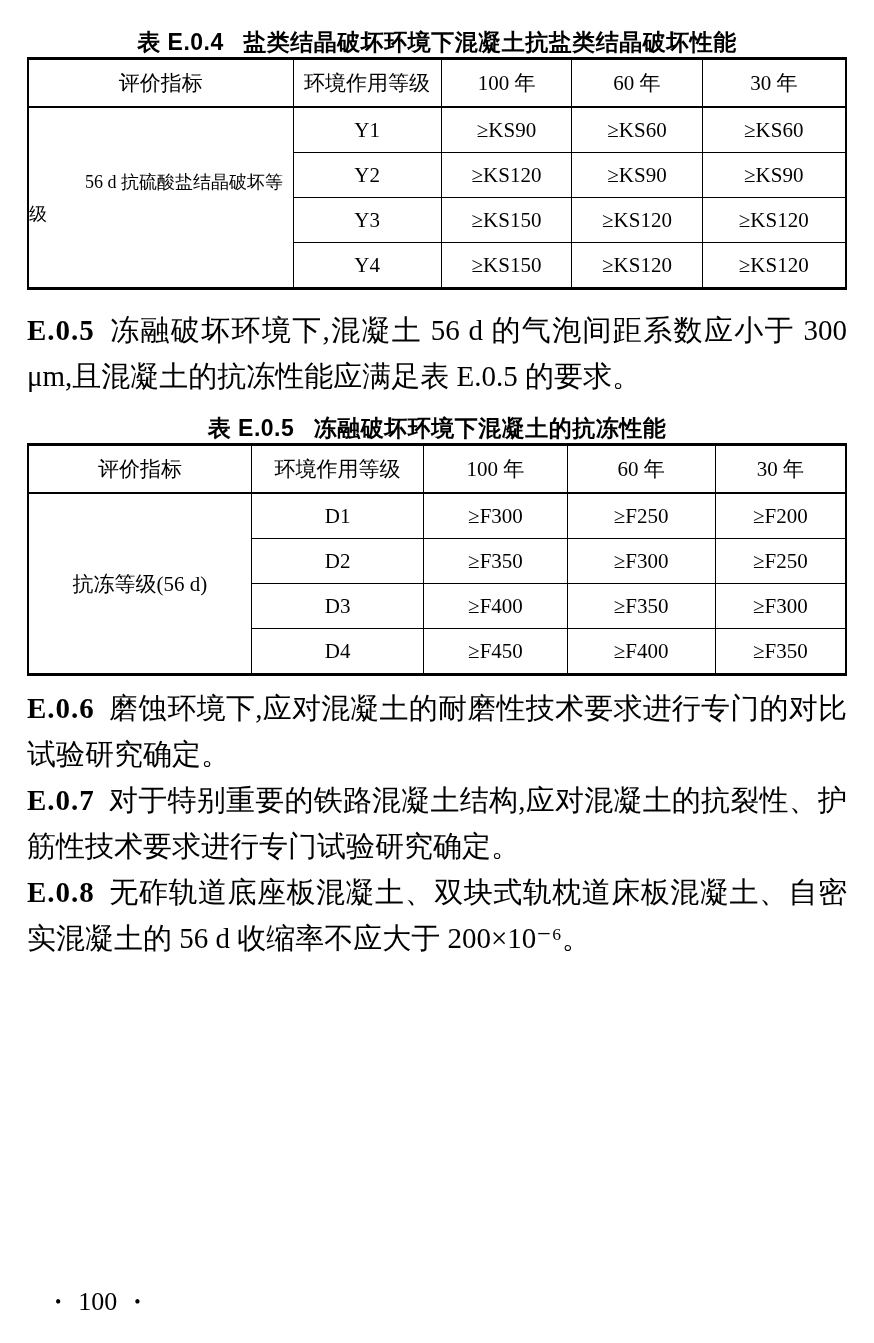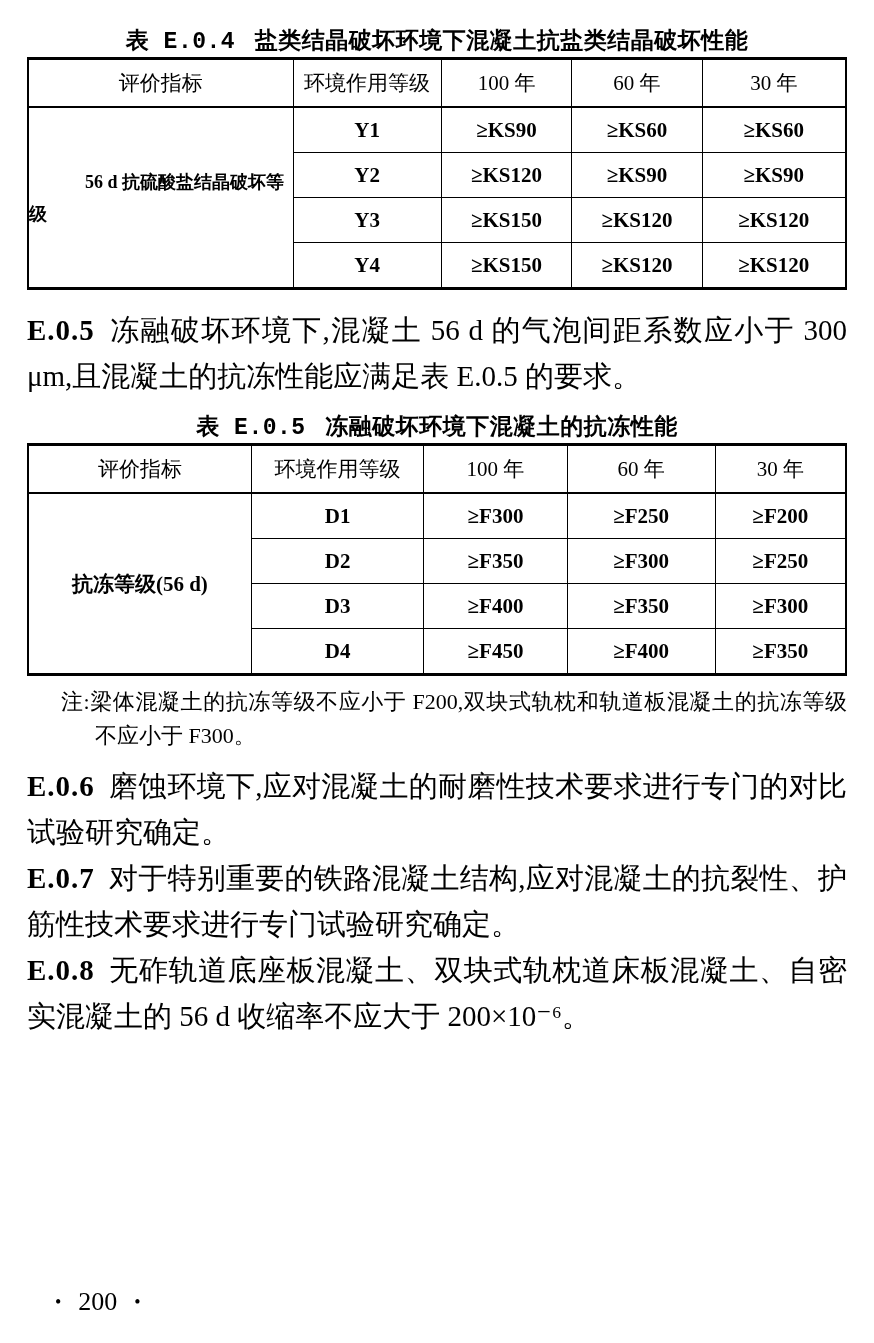--- a/index.html
+++ b/index.html
@@ -14,21 +14,21 @@
     overflow: hidden;
     color: #000;
     font-family: "Liberation Serif", "DejaVu Serif", serif;
   }
   .content {
     padding: 27px 27px 0 27px;
   }
 
   
   .tbl-title {
-    font-family: Liberation Mono, monospace;
+    font-family: Liberation Sans, sans-serif;
     font-weight: 700;
     font-size: 23px;
     line-height: 30px;
     text-align: center;
     margin: 0;
     letter-spacing: 0.5px;
   }
   .tbl-title .t-label { margin-right: 0.85em; }
 
   
@@ -45,21 +45,21 @@
   }
   table.spec th, table.spec td {
     border: 1px solid #000;
     font-weight: normal;
     padding: 0;
   }
   table.spec thead th {
     height: 46px;
     border-bottom-width: 2px;
   }
-  table.spec tbody td { height: 44px; font-weight: bold; }
+  table.spec tbody td { height: 44px; }
   td.group-label-wrap {
     text-align: left;
     padding: 0 6px;
     text-indent: 56px;
     font-size: 18px;
     line-height: 32px;
   }
   td.group-label-center { text-align: center; }
 
   
@@ -201,35 +201,32 @@
       </tr>
       <tr>
         <td>D4</td>
         <td>≥F450</td>
         <td>≥F400</td>
         <td>≥F350</td>
       </tr>
     </tbody>
   </table>
 
-  <p class="note">
-    <span>注:</span><span>梁体混凝土的抗冻等级不应小于 F200,双块式轨枕和轨道板混凝土的抗冻等级不应小于 F300。</span>
-  </p>
 
   <div class="paras-block">
     <p class="para">
       <span class="plabel">E.0.6</span><span>磨蚀环境下,应对混凝土的耐磨性技术要求进行专门的对比试验研究确定。</span>
     </p>
     <p class="para">
       <span class="plabel">E.0.7</span><span>对于特别重要的铁路混凝土结构,应对混凝土的抗裂性、护筋性技术要求进行专门试验研究确定。</span>
     </p>
     <p class="para">
       <span class="plabel">E.0.8</span><span>无砟轨道底座板混凝土、双块式轨枕道床板混凝土、自密实混凝土的 56 d 收缩率不应大于 200×10⁻⁶。</span>
     </p>
   </div>
 
 </div>
 
 <div class="footer">
   <span class="dot">•</span>
-  <span>200</span>
+  <span>100</span>
   <span class="dot">•</span>
 </div>
 
 </body></html>

